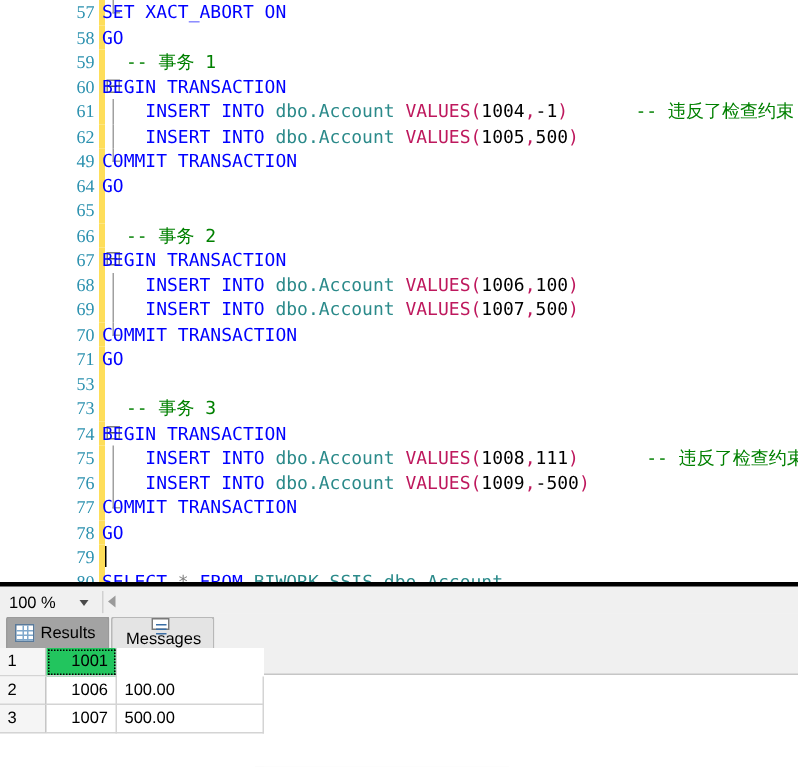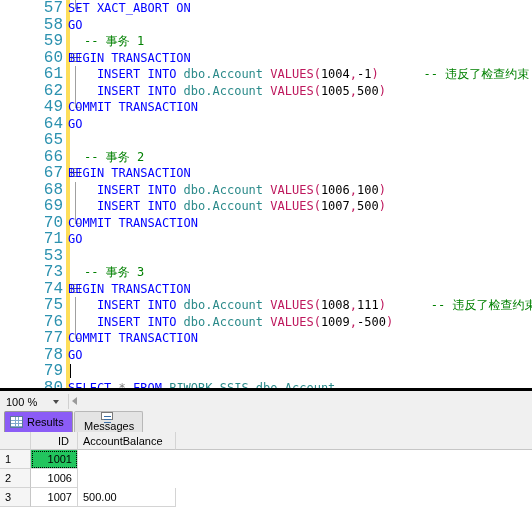--- a/index.html
+++ b/index.html
@@ -50,22 +50,22 @@
     width: 20px;
     height: 388px;
     background: #ffffff;
   }
   .gutter-num {
     position: absolute;
     left: 20px;
     width: 43px;
     text-align: right;
     color: #2b91af;
-    font-family: Liberation Mono, monospace;
-    font-size: 16px;
+    font-family: Liberation Serif, serif;
+    font-size: 12px;
   }
   
   .changebar {
     position: absolute;
     left: 66px;
     top: 0;
     width: 4px;
     height: 16.5px;
     background: #fede5a;
   }
@@ -210,21 +210,21 @@
     font-family: "Liberation Sans", sans-serif;
     font-size: 11px;
     color: #000;
     border: 1px solid #b8b8b8;
     border-bottom: none;
     border-top-left-radius: 2px;
     border-top-right-radius: 2px;
   }
   .tab.active {
     left: 4px;
-    background: #8b5cf6;
+    background: #a3a3a3;
     border-color: #9a9a9a;
   }
   .tab.inactive {
     left: 74px;
     background: #e4e4e4;
     flex-direction: column;
   }
   .tab-label { margin-left: 4px; }
   .icon-grid {
     width: 13px; height: 12px;
@@ -390,34 +390,30 @@
       <div class="tab inactive">
         <span class="icon-msg"></span>
         <span class="tab-label">Messages</span>
       </div>
     </div>
 
     <div class="grid">
       <div class="grid-fill"></div>
       <div class="grid-fill-hdr"></div>
 
-      <div class="grid-row header">
-        <div class="cell rowhdr"></div>
-        <div class="cell c-id">ID</div>
-        <div class="cell c-bal">AccountBalance</div>
-      </div>
 
       <div class="grid-row">
         <div class="cell rowhdr">1</div>
         <div class="cell c-id selected">1001</div>
       </div>
 
       <div class="grid-row">
         <div class="cell rowhdr">2</div>
         <div class="cell c-id">1006</div>
+        <div class="cell c-bal">100.00</div>
       </div>
 
       <div class="grid-row">
         <div class="cell rowhdr">3</div>
         <div class="cell c-id">1007</div>
         <div class="cell c-bal">500.00</div>
       </div>
     </div>
   </div>
 </div>

